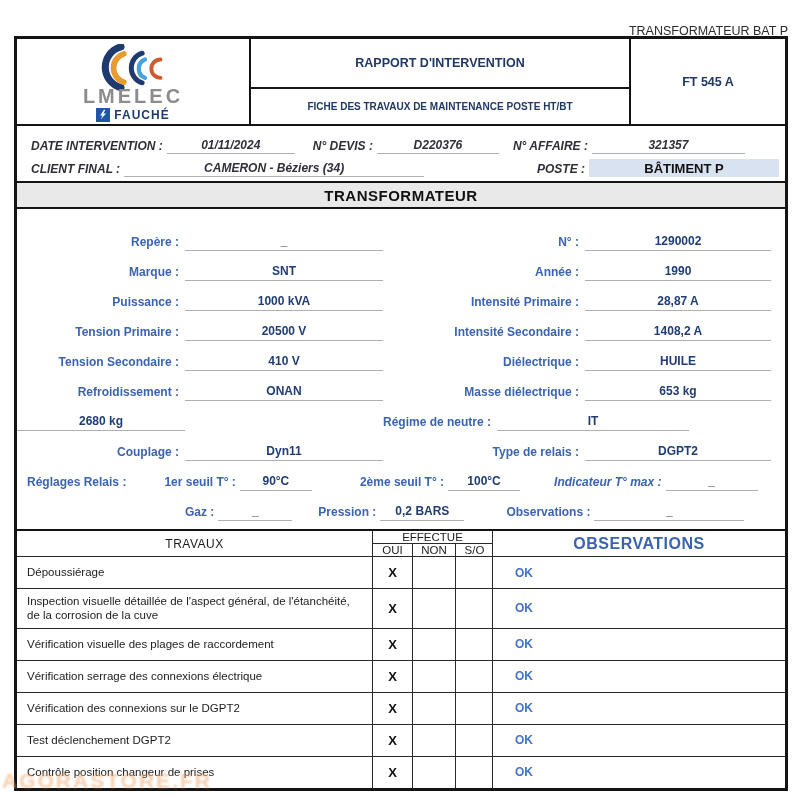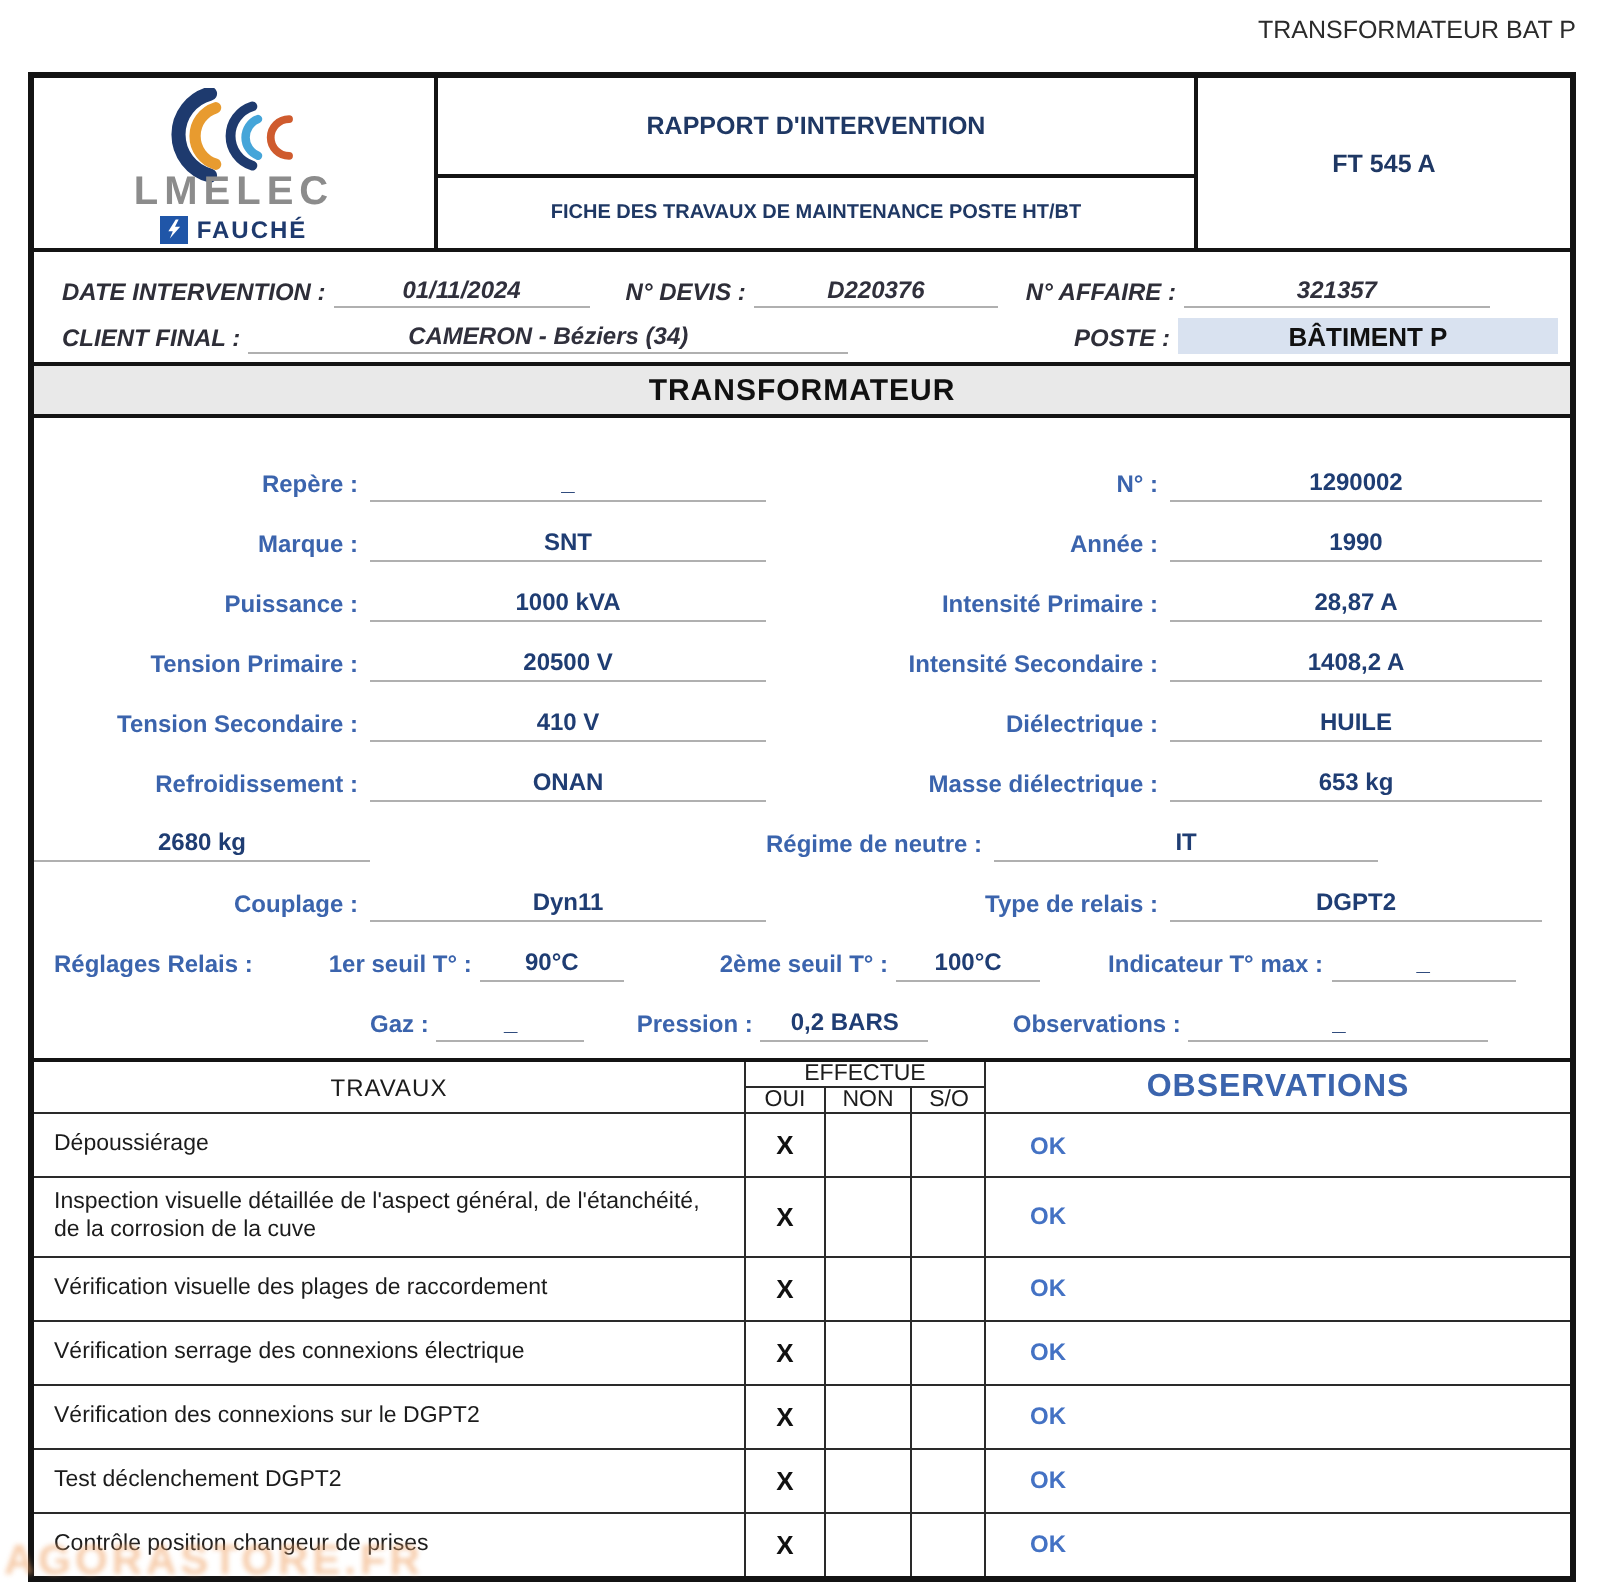--- a/index.html
+++ b/index.html
@@ -1,27 +1,27 @@
 <!DOCTYPE html>
 <html><head>
 <meta charset="utf-8">
 <style>
   * { margin:0; padding:0; box-sizing:border-box; }
   html,body { width:800px; height:797px; background:#ffffff; overflow:hidden;
     font-family:"Liberation Sans", sans-serif; }
   .page { position:relative; width:800px; height:797px; background:#fff; }
 
-  .corner { position:absolute; top:8px; right:12px; font-size:12.5px; color:#2b2b2b; }
+  .corner { position:absolute; top:24px; right:12px; font-size:12.5px; color:#2b2b2b; }
 
   .doc { position:absolute; left:14px; top:36px; width:774px; height:755px;
     border:3px solid #141414; display:flex; flex-direction:column; background:#fff; }
 
   
   .hdr { display:flex; height:87px; border-bottom:2px solid #141414; flex:none; }
-  .hdr-logo { width:202px; border-right:2px solid #141414; display:flex; flex-direction:column;
+  .hdr-logo { width:234px; border-right:2px solid #141414; display:flex; flex-direction:column;
     align-items:center; justify-content:center; padding-top:2px; }
   .brand { color:#8c8c8c; font-size:20px; font-weight:700; letter-spacing:3px; line-height:1; margin-top:-6px; }
   .brand2 { display:flex; align-items:center; gap:4px; margin-top:2px; }
   .bolt-sq { width:14px; height:14px; background:#2056a8; display:inline-flex; align-items:center; justify-content:center; }
   .fauche { color:#1e3a6e; font-weight:700; font-size:12px; letter-spacing:1px; }
   .hdr-mid { width:380px; border-right:2px solid #141414; display:flex; flex-direction:column; }
   .hdr-title1 { flex:1.35; display:flex; align-items:center; justify-content:center;
     border-bottom:2px solid #141414; color:#1f3864; font-weight:700; font-size:12.5px; }
   .hdr-title2 { flex:1; display:flex; align-items:center; justify-content:center;
     color:#1f3864; font-weight:700; font-size:10px; }
@@ -208,21 +208,21 @@
         <span class="fval">DGPT2</span>
         <span></span>
       </div>
 
       <div class="relay-row">
         <span class="rlabel" style="padding-left:10px;">Réglages Relais :</span>
         <span class="rlabel" style="margin-left:38px;">1er seuil T° :</span>
         <span class="rval" style="width:72px; margin-left:4px;">90°C</span>
         <span class="rlabel" style="margin-left:48px;">2ème seuil T° :</span>
         <span class="rval" style="width:72px; margin-left:4px;">100°C</span>
-        <span class="rlabel" style="margin-left:34px;">Indicateur T° max :</span>
+        <span class="rlabel" style="margin-left:34px;font-style:italic;">Indicateur T° max :</span>
         <span class="rval" style="width:92px; margin-left:4px;">_</span>
       </div>
 
       <div class="gas-row">
         <span class="rlabel" style="margin-left:168px;">Gaz :</span>
         <span class="rval" style="width:74px; margin-left:4px;">_</span>
         <span class="rlabel" style="margin-left:26px;">Pression :</span>
         <span class="rval" style="width:84px; margin-left:4px;">0,2 BARS</span>
         <span class="rlabel" style="margin-left:42px;">Observations :</span>
         <span class="rval" style="width:150px; margin-left:4px;">_</span>

